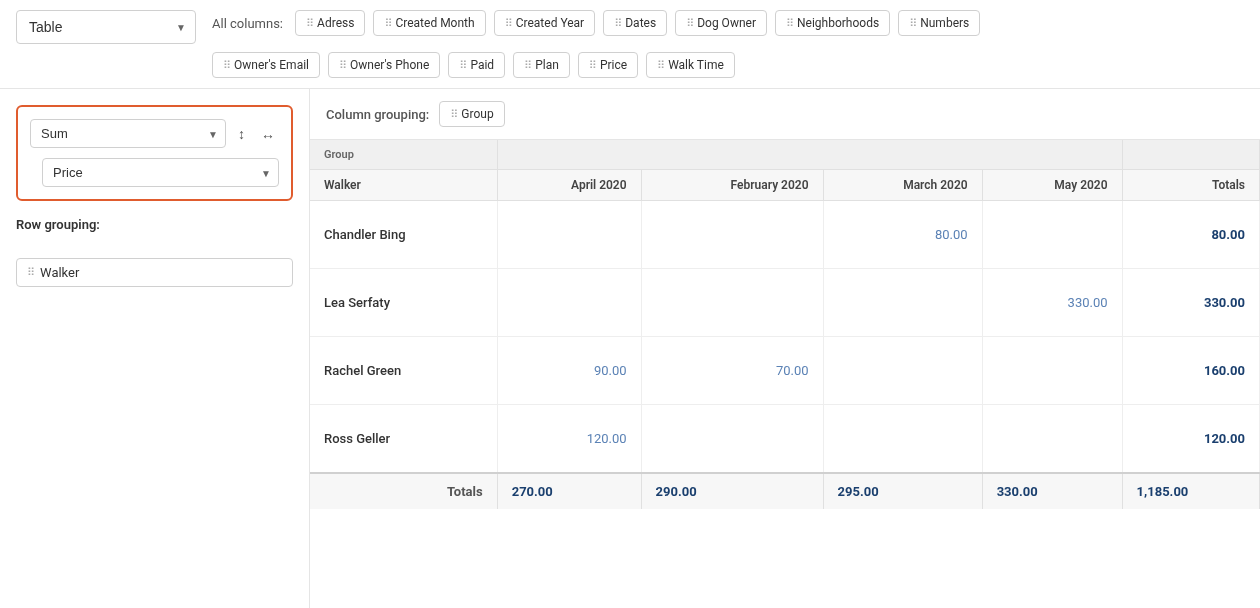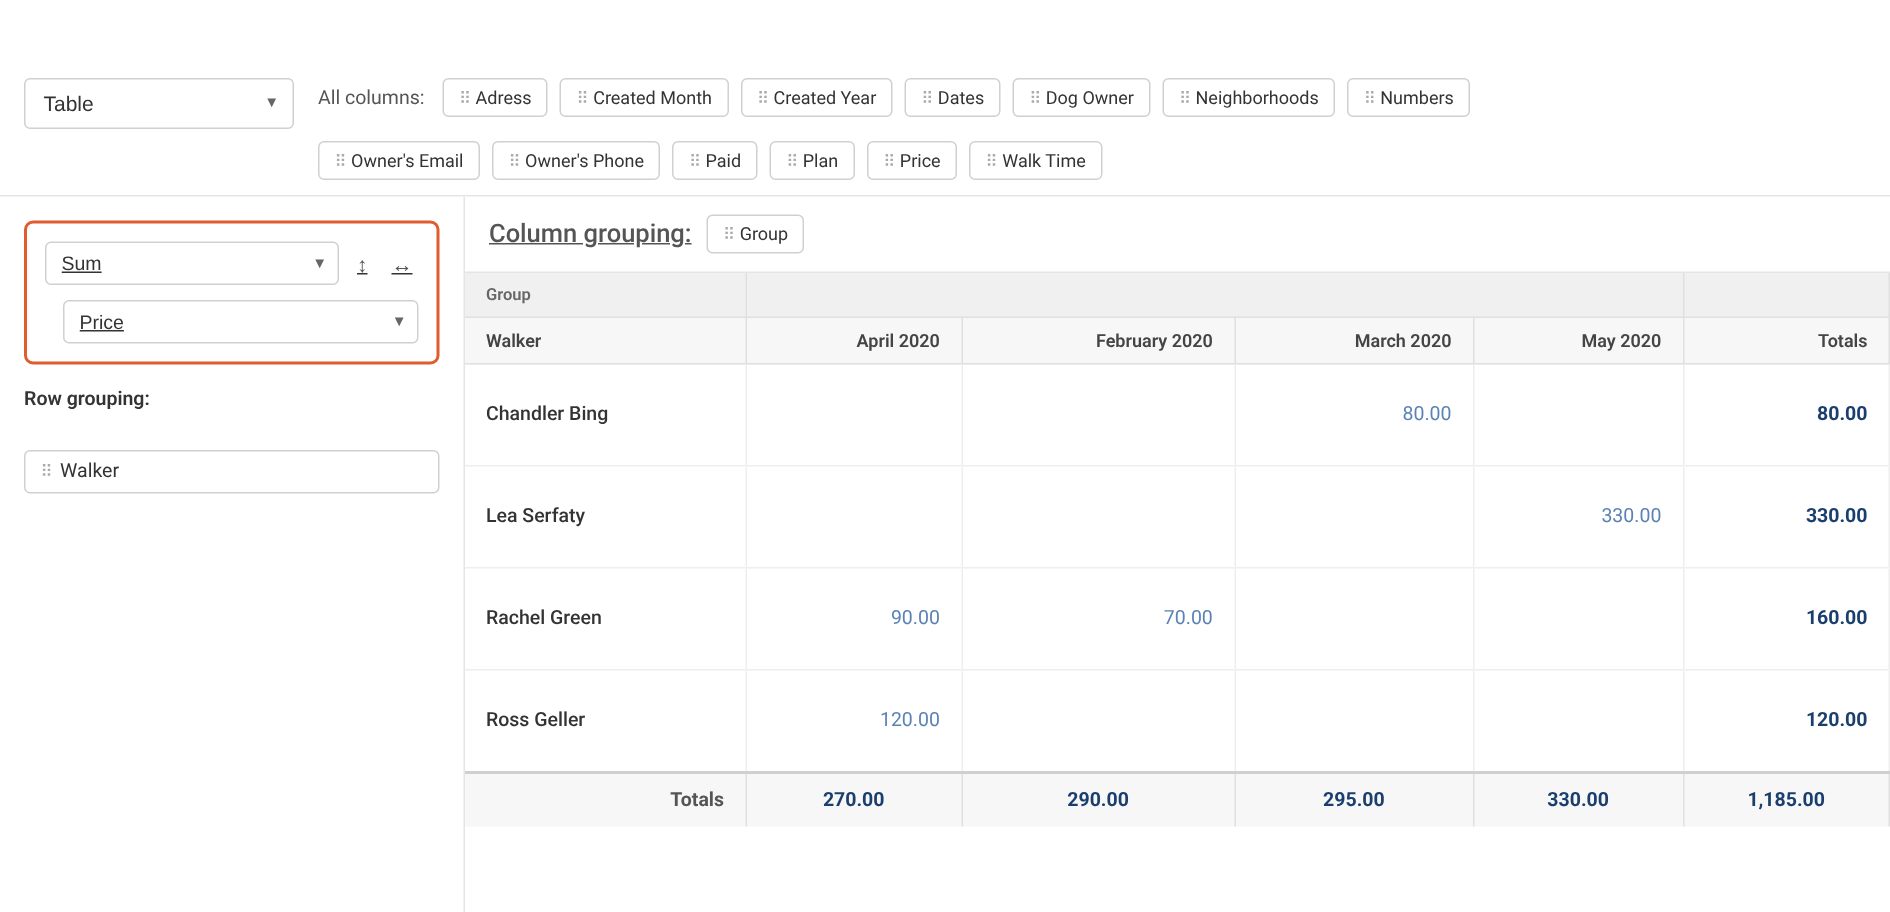--- a/index.html
+++ b/index.html
@@ -1,76 +1,76 @@
 <!DOCTYPE html>
 <html><head>
   <meta charset="utf-8">
   <style>
     * { box-sizing: border-box; margin: 0; padding: 0; }
     body { font-family: -apple-system, BlinkMacSystemFont, 'Segoe UI', Roboto, sans-serif; font-size: 13px; background: #fff; color: #333; }
 
     .app-container { display: flex; flex-direction: column; height: 608px; width: 1260px; overflow: hidden; }
 
     
-    .top-bar { display: flex; align-items: flex-start; padding: 10px 16px; border-bottom: 1px solid #e5e5e5; gap: 16px; flex-shrink: 0; margin-top: 42px; }
+    .top-bar { display: flex; align-items: flex-start; padding: 10px 16px; border-bottom: 1px solid #e5e5e5; gap: 16px; flex-shrink: 0; }
 
     .table-select-wrapper { position: relative; flex-shrink: 0; }
     .table-select { appearance: none; border: 1px solid #d0d0d0; border-radius: 4px; padding: 8px 32px 8px 12px; font-size: 14px; font-weight: 500; color: #333; background: #fff; cursor: pointer; min-width: 180px; }
     .table-select-arrow { position: absolute; right: 10px; top: 50%; transform: translateY(-50%); pointer-events: none; color: #666; font-size: 10px; }
 
     .columns-section { display: flex; flex-direction: column; gap: 16px; flex: 1; }
     .columns-row { display: flex; align-items: center; gap: 8px; flex-wrap: wrap; }
     .all-columns-label { font-size: 13px; color: #555; white-space: nowrap; margin-right: 4px; }
 
     .column-chip { display: flex; align-items: center; gap: 4px; padding: 5px 10px; border: 1px solid #d0d0d0; border-radius: 4px; font-size: 12px; color: #333; cursor: pointer; background: #fff; white-space: nowrap; }
     .drag-handle { color: #aaa; font-size: 11px; letter-spacing: -1px; }
 
     
     .main-layout { display: flex; flex: 1; overflow: hidden; }
 
     
     .left-panel { width: 310px; flex-shrink: 0; border-right: 1px solid #e5e5e5; padding: 16px; display: flex; flex-direction: column; gap: 16px; overflow-y: auto; }
 
     .aggregation-box { border: 2px solid #e05c2e; border-radius: 6px; padding: 12px; display: flex; flex-direction: column; gap: 10px; }
-    .agg-row { display: flex; align-items: center; gap: 8px; text-decoration: underline; }
+    .agg-row { display: flex; align-items: center; gap: 8px; }
     .select-wrapper { position: relative; display: inline-flex; align-items: center; }
     .select-wrapper select { appearance: none; border: 1px solid #d0d0d0; border-radius: 4px; padding: 6px 28px 6px 10px; font-size: 13px; color: #333; background: #fff; cursor: pointer; }
     .select-arrow { position: absolute; right: 8px; top: 50%; transform: translateY(-50%); pointer-events: none; color: #666; font-size: 10px; }
     .icon-btn { background: none; border: none; cursor: pointer; color: #555; font-size: 14px; padding: 4px; display: flex; align-items: center; }
 
     .row-grouping-section { display: flex; flex-direction: column; gap: 26px; }
     .section-label { font-size: 13px; font-weight: 600; color: #333; }
     .group-item { display: flex; align-items: center; gap: 6px; padding: 6px 10px; border: 1px solid #d0d0d0; border-radius: 4px; font-size: 13px; color: #333; background: #fff; }
 
     
     .right-panel { flex: 1; display: flex; flex-direction: column; overflow: hidden; }
 
     .column-grouping-bar { display: flex; align-items: center; gap: 10px; padding: 12px 16px; border-bottom: 1px solid #e5e5e5; }
-    .col-grouping-label { font-size: 17px; color: #555; font-weight: 500; text-decoration: underline; }
+    .col-grouping-label { font-size: 13px; color: #555; font-weight: 500; }
 
     
     .table-wrapper { flex: 1; overflow: auto; }
     table { width: 100%; border-collapse: collapse; }
     thead tr th { background: #f7f7f7; font-size: 12px; font-weight: 600; color: #555; padding: 8px 14px; border-bottom: 1px solid #e0e0e0; border-right: 1px solid #e0e0e0; text-align: right; }
     thead tr th:first-child { text-align: left; }
     thead tr.header-row-1 th { font-size: 11px; font-weight: 600; color: #666; }
     thead tr.header-row-2 th { font-size: 12px; color: #444; }
 
     tbody tr { border-bottom: 1px solid #eee; }
     tbody tr:last-child { border-bottom: 2px solid #d0d0d0; }
     tbody td { padding: 26px 14px; font-size: 13px; border-right: 1px solid #eee; }
     tbody td:first-child { font-weight: 500; color: #333; }
     tbody td.value { text-align: right; color: #5b82b5; }
     tbody td.total-value { text-align: right; color: #1a3f6e; font-weight: 700; }
     tbody td.empty { }
 
     tfoot tr { background: #f7f7f7; border-top: 2px solid #d0d0d0; }
     tfoot td { padding: 10px 14px; font-size: 13px; font-weight: 700; border-right: 1px solid #e0e0e0; }
     tfoot td:first-child { text-align: right; color: #555; }
-    tfoot td.total-val { text-align: center; color: #1a3f6e; }
+    tfoot td.total-val { text-align: left; color: #1a3f6e; }
 
     .th-group { background: #f0f0f0; }
     .th-subgroup { background: #f7f7f7; }
   </style>
 </head>
 <body>
 
 <div class="app-container">
 
   <div class="top-bar">

